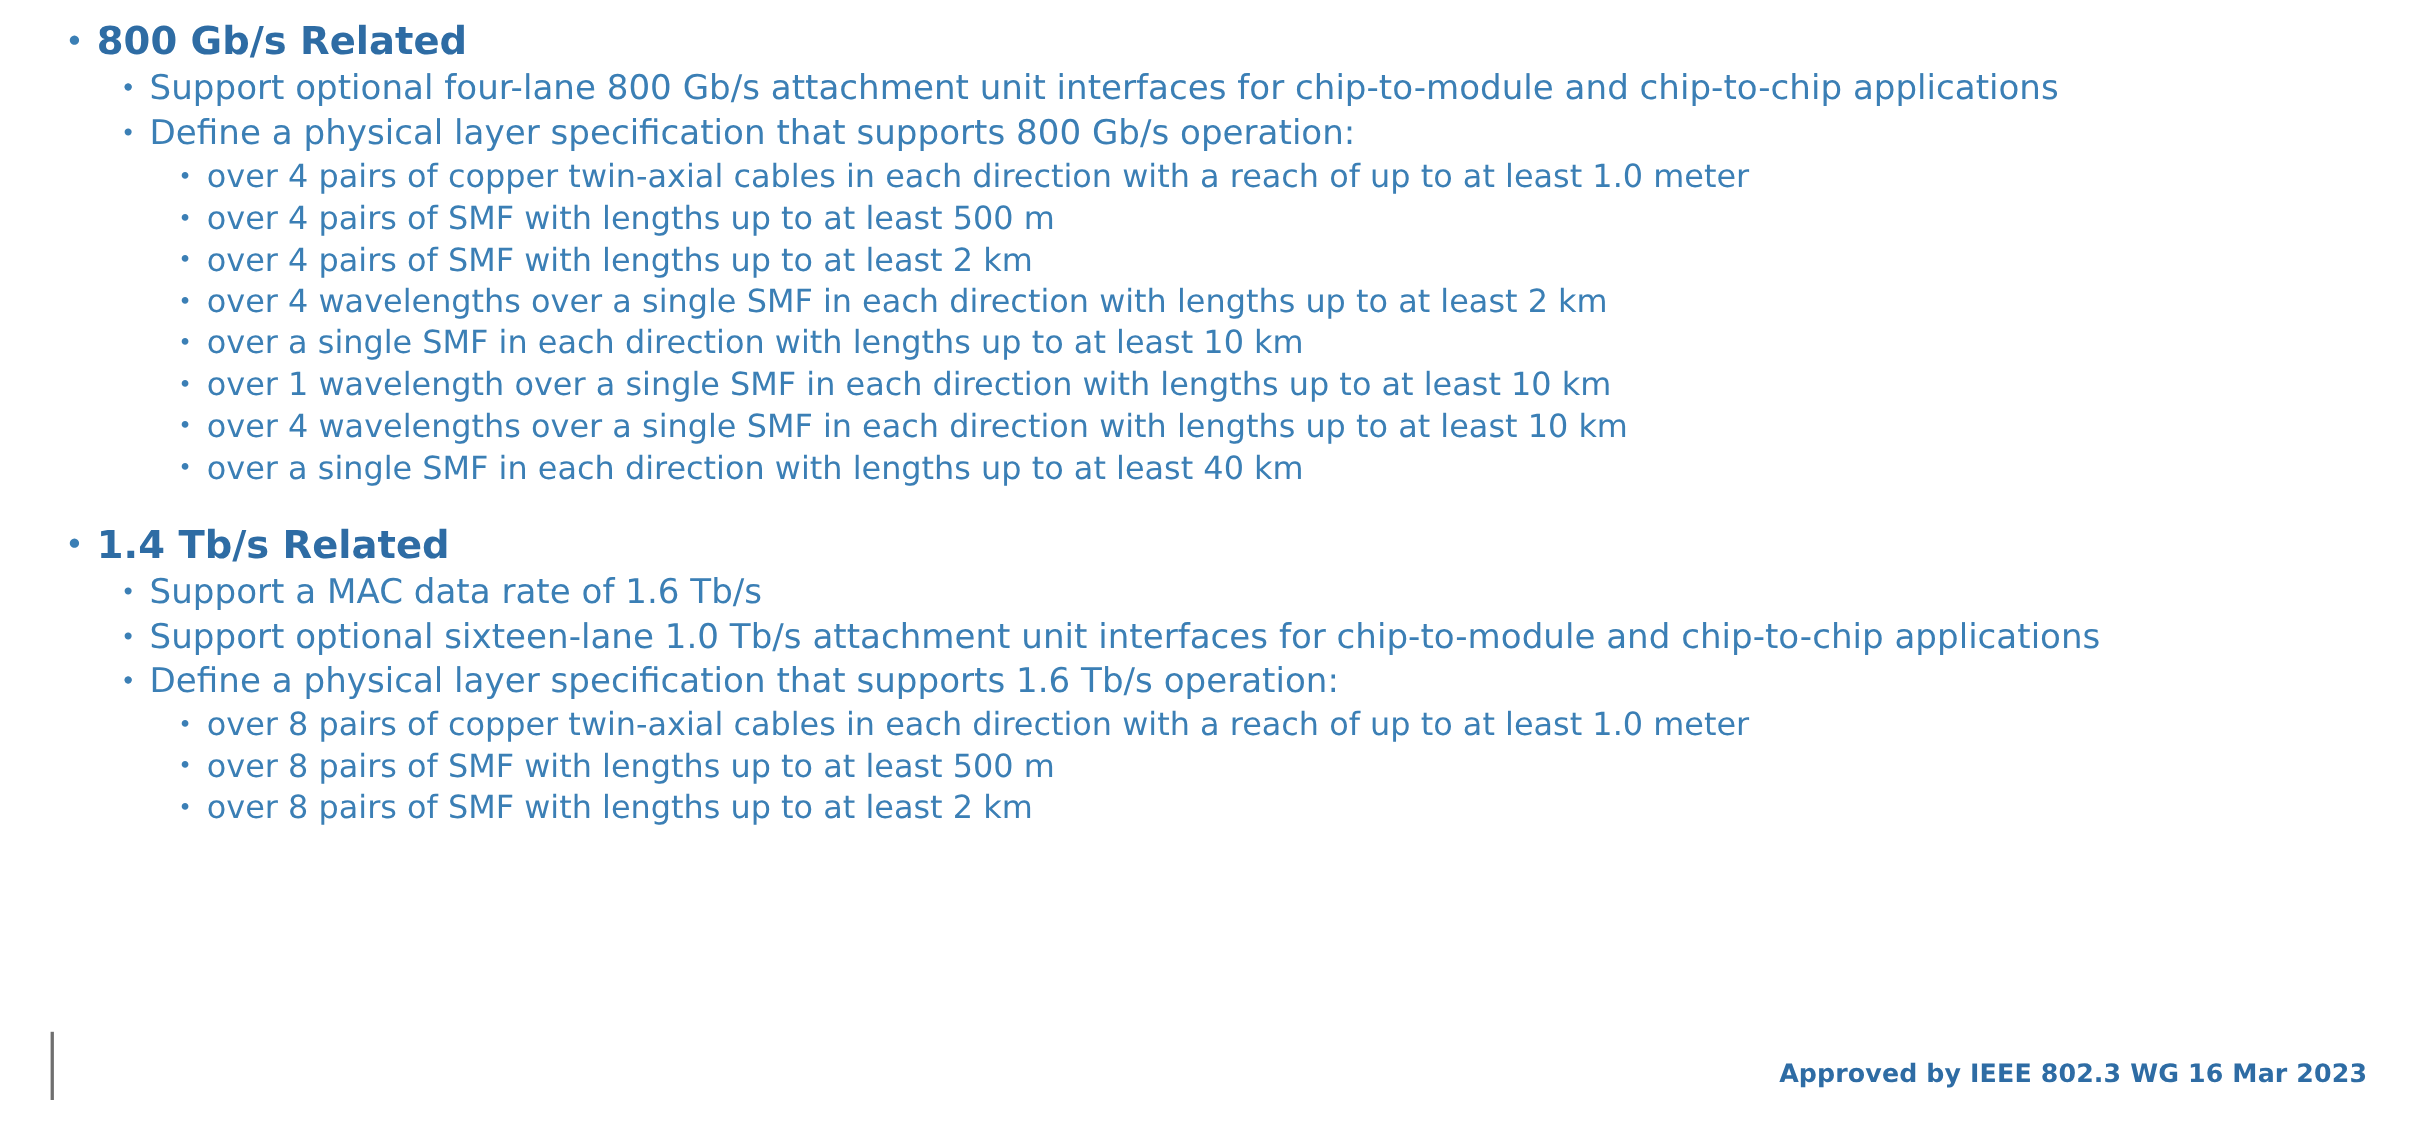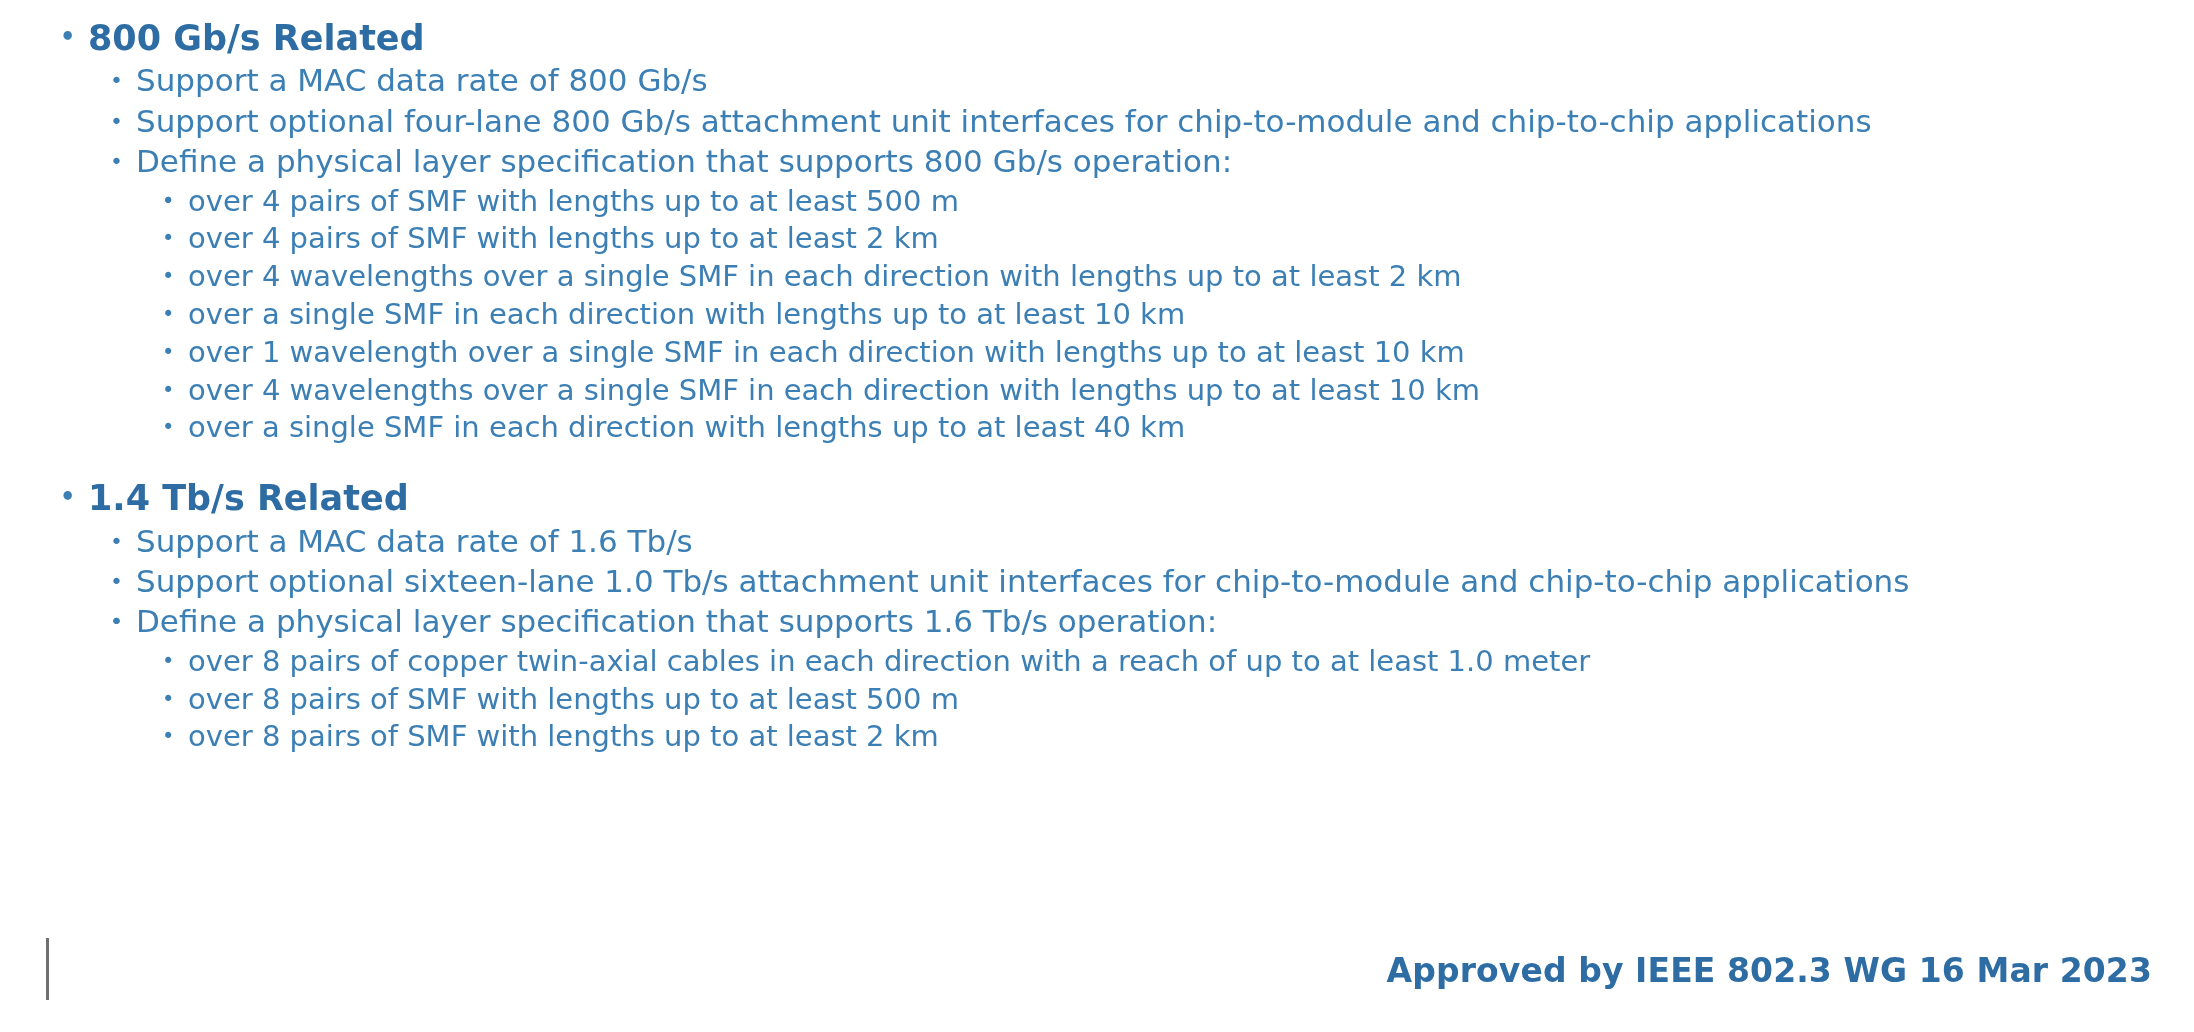--- a/index.html
+++ b/index.html
@@ -84,21 +84,21 @@
     left: 26px;
     top: 0;
     font-size: 21px;
     line-height: 1.8;
   }
 
   .footer {
     position: absolute;
     right: 42px;
     bottom: 42px;
-    font-size: 33px;
+    font-size: 23px;
     font-weight: bold;
     color: #2e6ca4;
     letter-spacing: 0.1px;
   }
 
   .left-tick {
     position: absolute;
     left: 46px;
     bottom: 32px;
     width: 3px;
@@ -113,33 +113,33 @@
 
   <ul class="lvl1">
 
     <li>
       <span class="bullet">•</span>
       <span>800 Gb/s Related</span>
 
       <ul class="lvl2">
         <li>
           <span class="bullet">•</span>
-          <span>Support a MAC data rate of 800 Gb/s</span>
         </li>
         <li>
           <span class="bullet">•</span>
           <span>Support optional four-lane 800 Gb/s attachment unit interfaces for chip-to-module and chip-to-chip applications</span>
         </li>
         <li>
           <span class="bullet">•</span>
           <span>Define a physical layer specification that supports 800 Gb/s operation:</span>
 
           <ul class="lvl3">
             <li>
               <span class="bullet">•</span>
+              <span>over 4 pairs of copper twin-axial cables in each direction with a reach of up to at least 1.0 meter</span>
             </li>
             <li>
               <span class="bullet">•</span>
               <span>over 4 pairs of SMF with lengths up to at least 500 m</span>
             </li>
             <li>
               <span class="bullet">•</span>
               <span>over 4 pairs of SMF with lengths up to at least 2 km</span>
             </li>
             <li>

